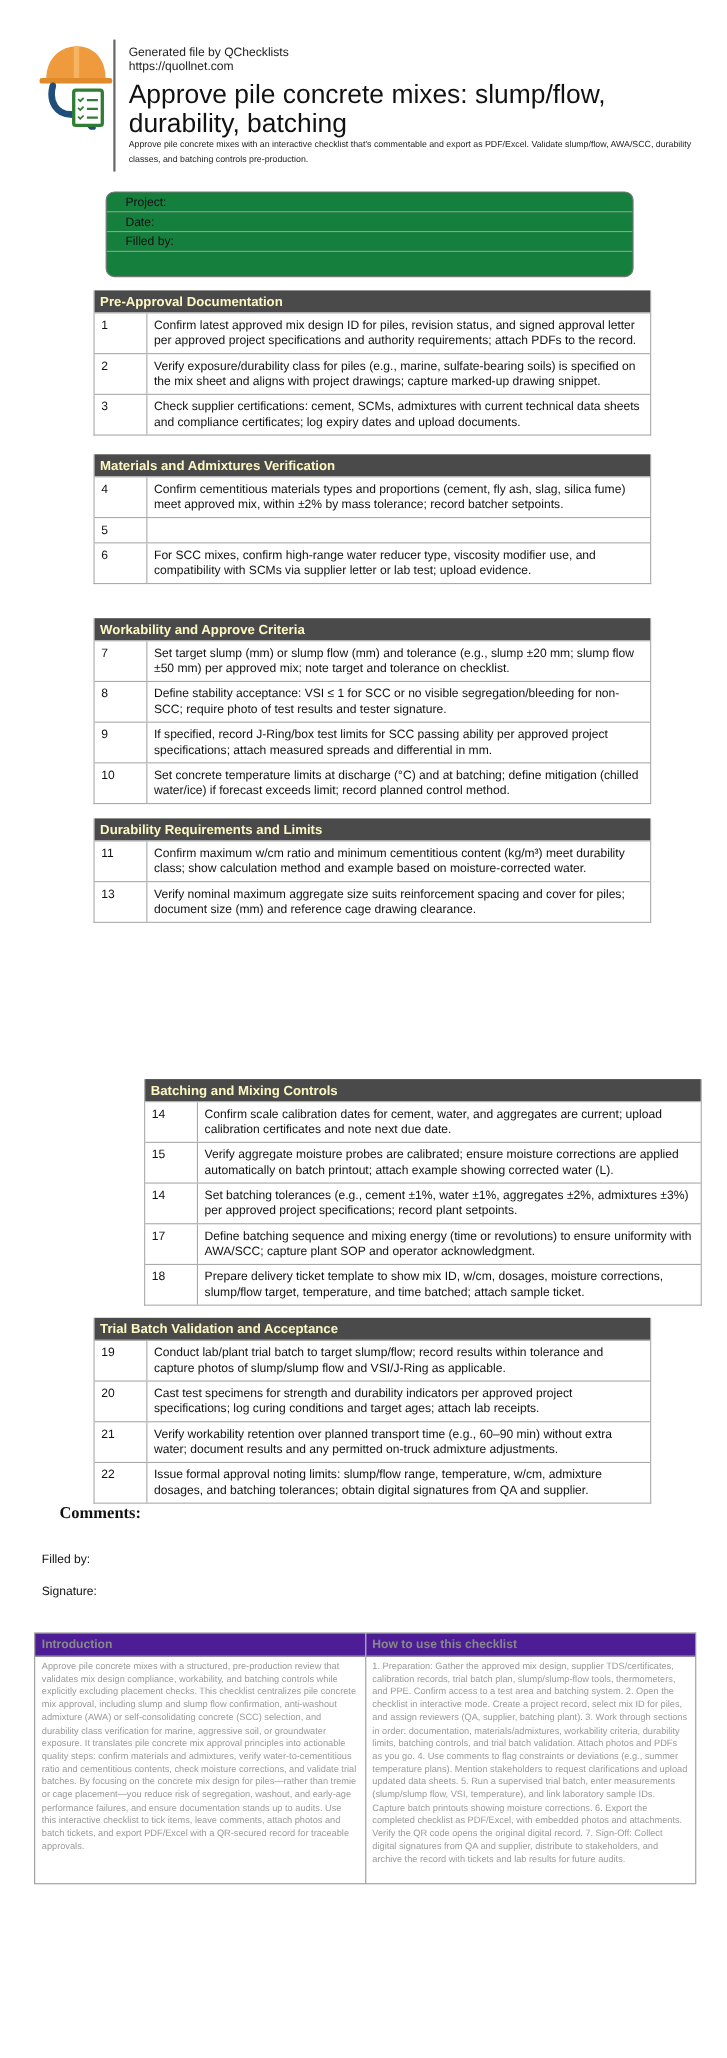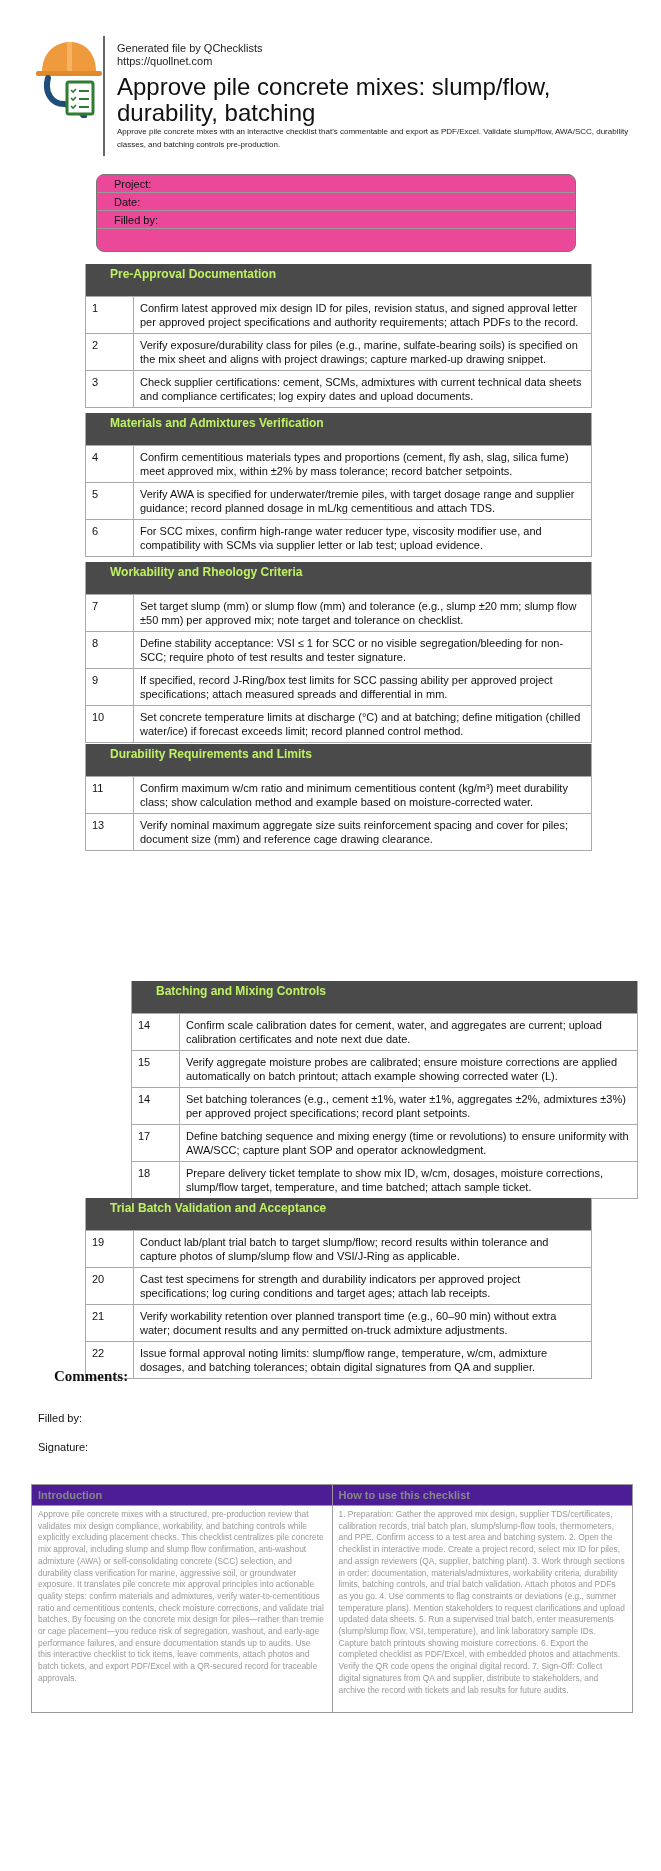--- a/index.html
+++ b/index.html
@@ -5,26 +5,26 @@
   html, body { margin: 0; padding: 0; background: #ffffff; }
   body { width: 661px; height: 1871px; position: relative; font-family: "Liberation Sans", sans-serif; color: #111; overflow: hidden; }
 
   .header { position: absolute; left: 30px; top: 36px; width: 610px; height: 120px; }
   .logo { position: absolute; left: 4px; top: 2px; width: 70px; height: 80px; }
   .vline { position: absolute; left: 73px; top: 0; width: 2px; height: 120px; background: #666; }
   .gen { position: absolute; left: 87px; top: 6px; font-size: 11px; line-height: 13px; color: #222; }
   .title { position: absolute; left: 87px; top: 38px; width: 520px; font-size: 24px; line-height: 26px; color: #111; }
   .subtitle { position: absolute; left: 87px; top: 89px; width: 520px; font-size: 8px; line-height: 13px; color: #222; }
 
-  .infobox { position: absolute; left: 96px; top: 174px; width: 478px; height: 76px; border: 1.5px solid #777; border-radius: 8px; background: #ec4899; overflow: hidden; }
+  .infobox { position: absolute; left: 96px; top: 174px; width: 478px; height: 76px; border: 1.5px solid #777; border-radius: 8px; background: #15803d; overflow: hidden; }
   .inforow { height: 17px; border-bottom: 1px solid #999; font-size: 11px; line-height: 18px; padding-left: 17px; }
   .inforow.empty { border-bottom: none; }
 
   .section { position: absolute; left: 85px; width: 505px; border: 1px solid #aaa; border-top: none; }
-  .sec-head { background: #4a4a4a; color: #bef264; font-weight: bold; font-size: 12px; height: 32px; line-height: 21px; padding-left: 24px; }
+  .sec-head { background: #4a4a4a; color: #fef9c3; font-weight: bold; font-size: 12px; height: 20px; line-height: 21px; padding-left: 5px; }
   .item { display: flex; border-top: 1px solid #aaa; font-size: 11px; line-height: 14px; color: #111; }
   .item .num { width: 48px; flex: 0 0 48px; border-right: 1px solid #aaa; padding: 4px 0 4px 6px; box-sizing: border-box; }
   .item .txt { padding: 4px 6px 4px 6px; flex: 1; }
 
   .comments { position: absolute; left: 54px; top: 1368px; font-size: 15px; font-weight: bold; font-family: Liberation Serif, serif; }
   .filled { position: absolute; left: 38px; top: 1412px; font-size: 11px; }
   .signature { position: absolute; left: 38px; top: 1441px; font-size: 11px; }
 
   .bottom { position: absolute; left: 31px; top: 1484px; width: 600px; height: 227px; border: 1px solid #999; display: flex; }
   .col { flex: 1; }
@@ -81,29 +81,28 @@
       </div>
     </div>
     <div class="section" style="top: 413px;">
       <div class="sec-head">Materials and Admixtures Verification</div>
       <div class="item">
         <div class="num">4</div>
         <div class="txt">Confirm cementitious materials types and proportions (cement, fly ash, slag, silica fume) meet approved mix, within ±2% by mass tolerance; record batcher setpoints.</div>
       </div>
       <div class="item">
         <div class="num">5</div>
-        <div class="txt">Verify AWA is specified for underwater/tremie piles, with target dosage range and supplier guidance; record planned dosage in mL/kg cementitious and attach TDS.</div>
       </div>
       <div class="item">
         <div class="num">6</div>
         <div class="txt">For SCC mixes, confirm high-range water reducer type, viscosity modifier use, and compatibility with SCMs via supplier letter or lab test; upload evidence.</div>
       </div>
     </div>
     <div class="section" style="top: 562px;">
-      <div class="sec-head">Workability and Rheology Criteria</div>
+      <div class="sec-head">Workability and Approve Criteria</div>
       <div class="item">
         <div class="num">7</div>
         <div class="txt">Set target slump (mm) or slump flow (mm) and tolerance (e.g., slump ±20 mm; slump flow ±50 mm) per approved mix; note target and tolerance on checklist.</div>
       </div>
       <div class="item">
         <div class="num">8</div>
         <div class="txt">Define stability acceptance: VSI ≤ 1 for SCC or no visible segregation/bleeding for non-SCC; require photo of test results and tester signature.</div>
       </div>
       <div class="item">
         <div class="num">9</div>

